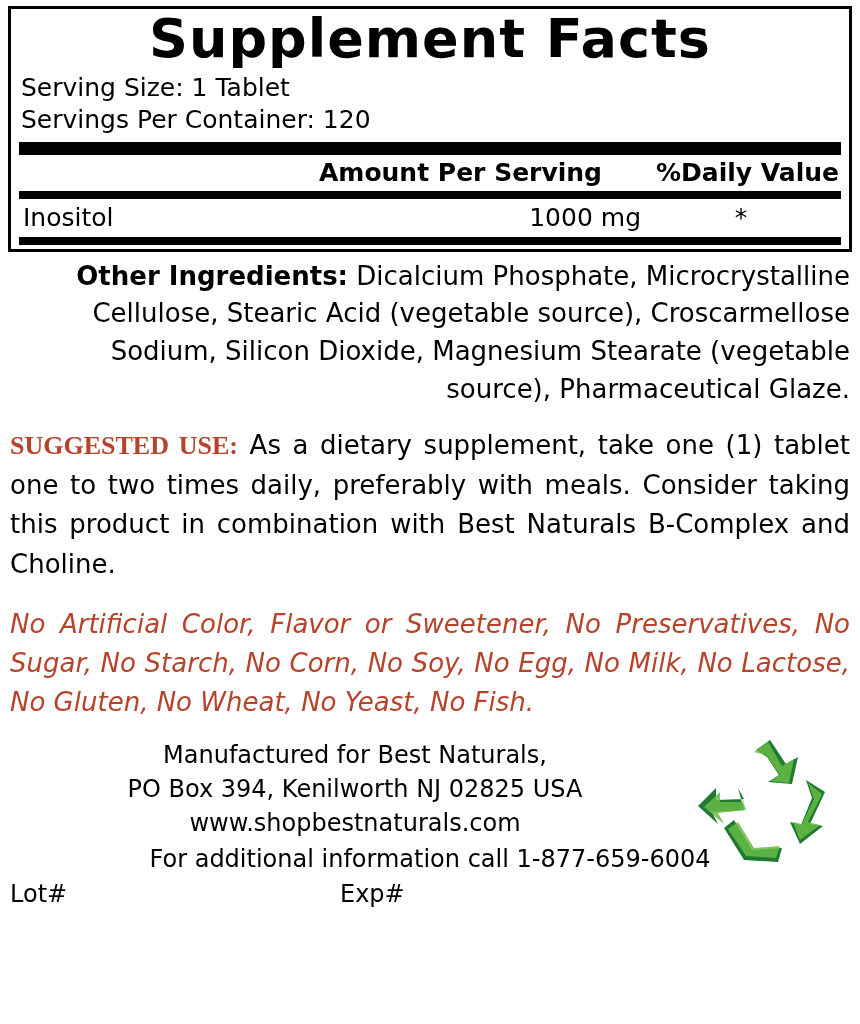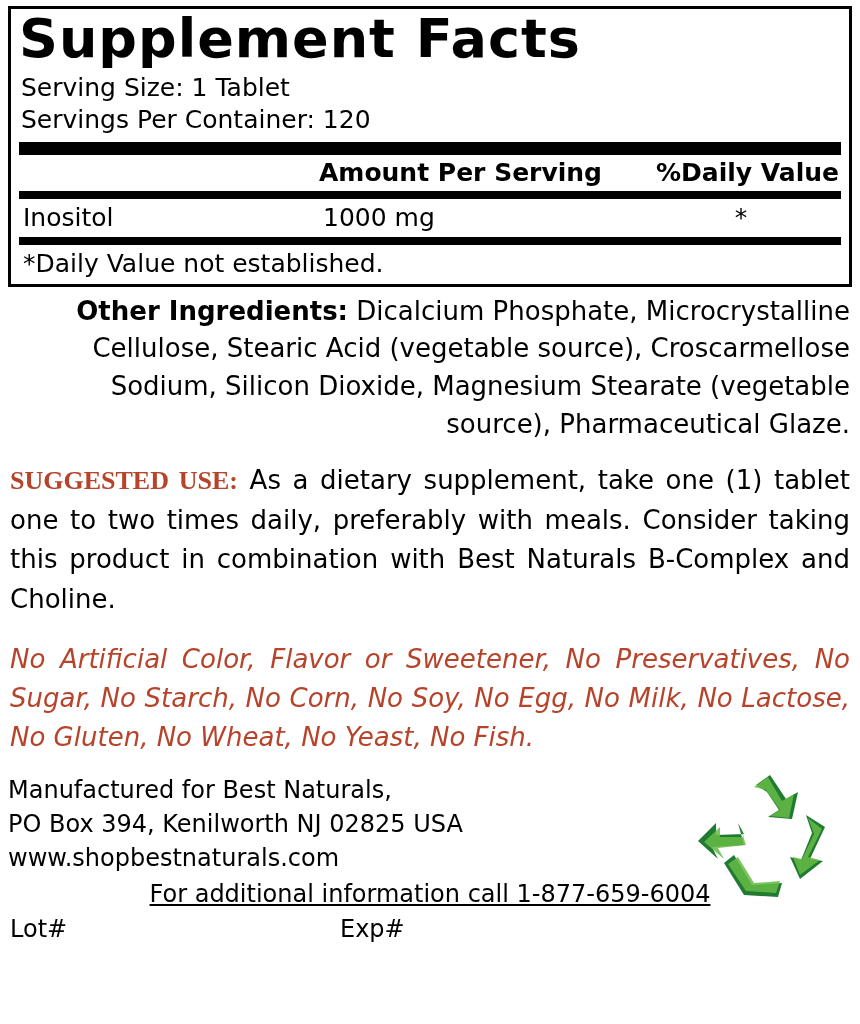--- a/index.html
+++ b/index.html
@@ -27,21 +27,21 @@
     border: 3px solid #000;
     box-sizing: border-box;
     padding: 0 8px 4px 8px;
     margin: 0 0 0 0;
   }
   .sf-title {
     font-size: 54px;
     font-weight: bold;
     letter-spacing: 1px;
     line-height: 1.05;
-    text-align: left;
+    text-align: center;
     margin: 2px 0 4px 0;
     white-space: nowrap;
   }
   .sf-serving {
     font-size: 25px;
     line-height: 1.28;
     margin-left: 2px;
   }
   .rule-thick {
     border-top: 13px solid #000;
@@ -61,21 +61,21 @@
   .sf-headrow .h-spacer { flex: 0 0 300px; }
   .sf-headrow .h-amount { flex: 1 1 auto; text-align: left; }
   .sf-headrow .h-dv { flex: 0 0 200px; text-align: right; padding-right: 2px;}
   .sf-row {
     display: flex;
     align-items: baseline;
     font-size: 25px;
     padding: 4px 0 5px 0;
   }
   .sf-row .c-name { flex: 0 0 300px; text-align: left; padding-left: 4px;}
-  .sf-row .c-amt  { flex: 1 1 auto; text-align: left; }
+  .sf-row .c-amt  { flex: 1 1 auto; text-align: right; }
   .sf-row .c-dv   { flex: 0 0 200px; text-align: center; }
   .sf-foot {
     font-size: 25px;
     padding: 4px 0 2px 4px;
   }
 
   
   .other {
     font-size: 26px;
     line-height: 1.45;
@@ -106,30 +106,30 @@
     margin: 20px 2px 16px 2px;
     text-align: justify;
   }
 
   
   .footer {
     margin: 16px 0 0 0;
     position: relative;
   }
   .footer-lines {
+    text-align: center;
     font-size: 24px;
     line-height: 1.42;
     padding-right: 150px;
   }
   .footer-call {
     text-align: center;
     font-size: 24px;
     line-height: 1.42;
     margin-top: 2px;
-    text-decoration: underline;
   }
   .lot-row {
     display: flex;
     font-size: 24px;
     margin-top: 4px;
   }
   .lot-row .lot { flex: 0 0 330px; text-align: left; padding-left: 2px;}
   .lot-row .exp { flex: 1 1 auto; text-align: left; }
 
   .recycle {
@@ -161,21 +161,20 @@
     <div class="rule-med"></div>
 
     <div class="sf-row">
       <div class="c-name">Inositol</div>
       <div class="c-amt">1000 mg</div>
       <div class="c-dv">*</div>
     </div>
 
     <div class="rule-med"></div>
 
-    <div class="sf-foot">*Daily Value not established.</div>
   </div>
 
   <div class="other">
     <b>Other Ingredients:</b><span> Dicalcium Phosphate, Microcrystalline Cellulose, Stearic Acid (vegetable source), Croscarmellose Sodium, Silicon Dioxide, Magnesium Stearate (vegetable source), Pharmaceutical Glaze.</span>
   </div>
 
   <div class="suggested">
     <span class="su-head">SUGGESTED USE:</span><span> As a dietary supplement, take one (1) tablet one to two times daily, preferably with meals. Consider taking this product in combination with Best Naturals B-Complex and Choline.</span>
   </div>
 

